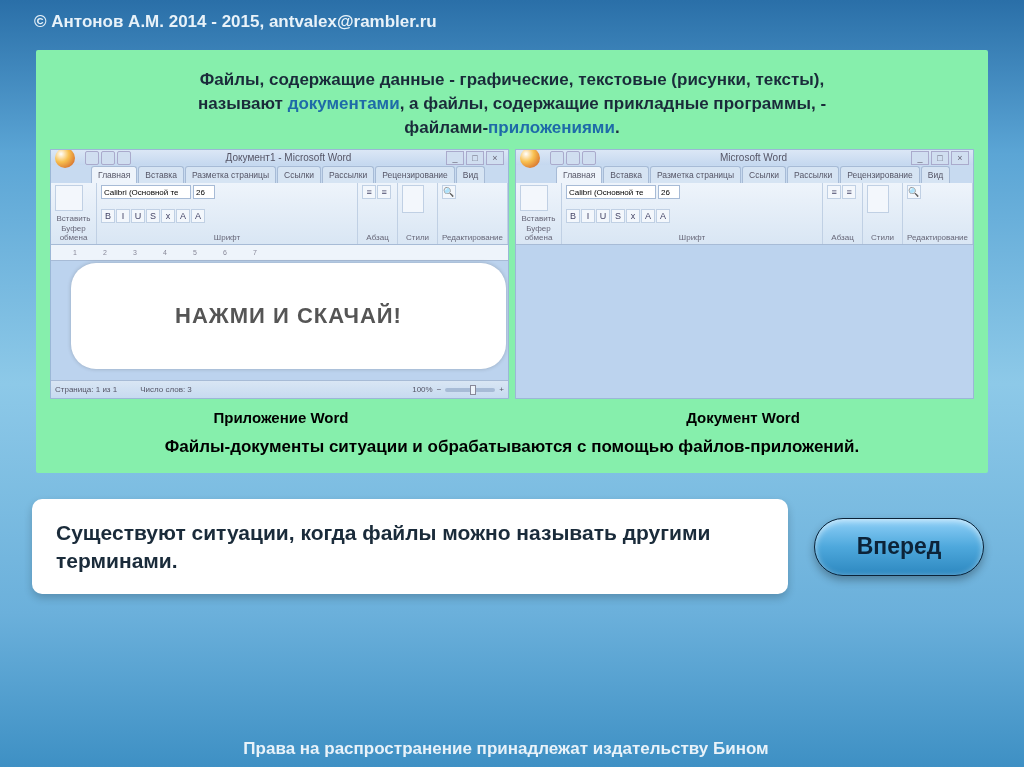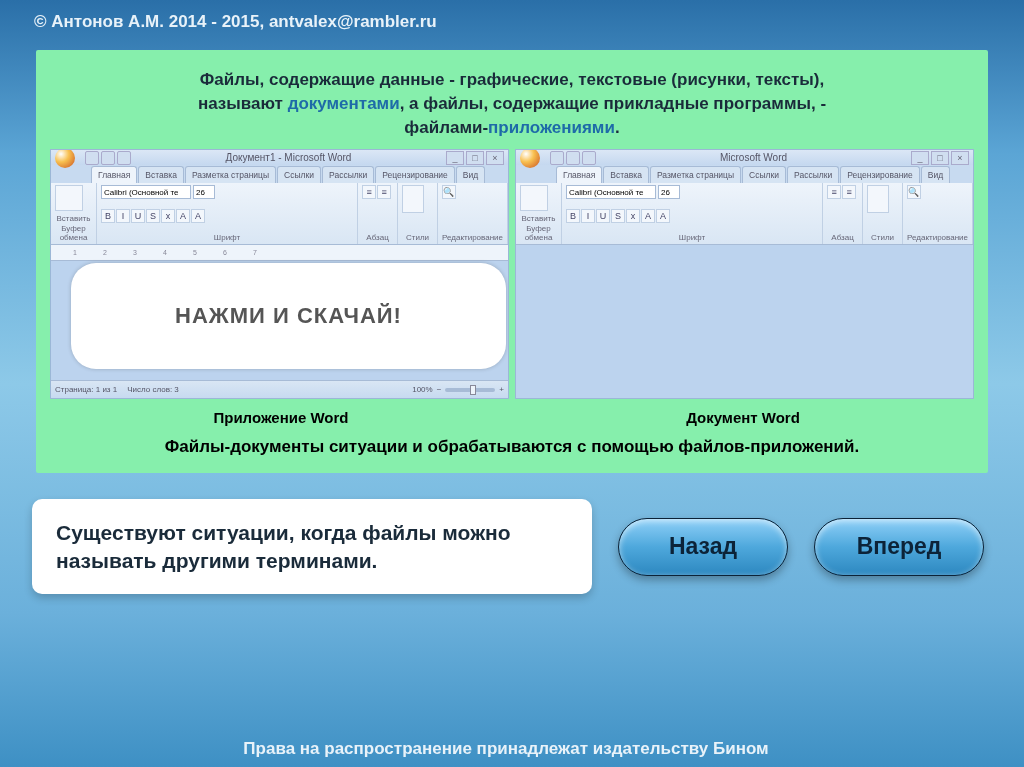--- a/index.html
+++ b/index.html
@@ -145,21 +145,21 @@
     position: absolute;
     bottom: 0; left: 0; right: 0;
     height: 18px;
     background: linear-gradient(#d9e6f4,#c7daf0);
     border-top: 1px solid #a7bbd6;
     font-size: 8px;
     color: #556;
     display: flex;
     align-items: center;
     padding: 0 4px;
-    gap: 10px;
+    gap: 23px;
   }
   .zoom { margin-left: auto; display:flex; gap:4px; align-items:center;}
   .zoom-track { width: 50px; height: 4px; background: #a7bbd6; border-radius: 2px; position: relative;}
   .zoom-thumb { position: absolute; left: 50%; top: -3px; width: 6px; height: 10px; background: #eef4fb; border:1px solid #889;}
   .caption {
     text-align: center;
     font-size: 15px;
     font-weight: bold;
     margin-top: 10px;
   }
@@ -388,17 +388,16 @@
   <div style="display:flex;">
     <div class="caption" style="flex:1">Приложение Word</div>
     <div class="caption" style="flex:1">Документ Word</div>
   </div>
 
   <div class="bottom-text">Файлы-документы ситуации и обрабатываются с помощью файлов-приложений.</div>
 </div>
 
 <div class="nav-row">
   <div class="info-box">Существуют ситуации, когда файлы можно называть другими терминами.</div>
-  <div class="nav-btn">Назад</div>
   <div class="nav-btn">Вперед</div>
 </div>
 
 <div class="footer-text">Права на распространение принадлежат издательству Бином</div>
 
 </body></html>

